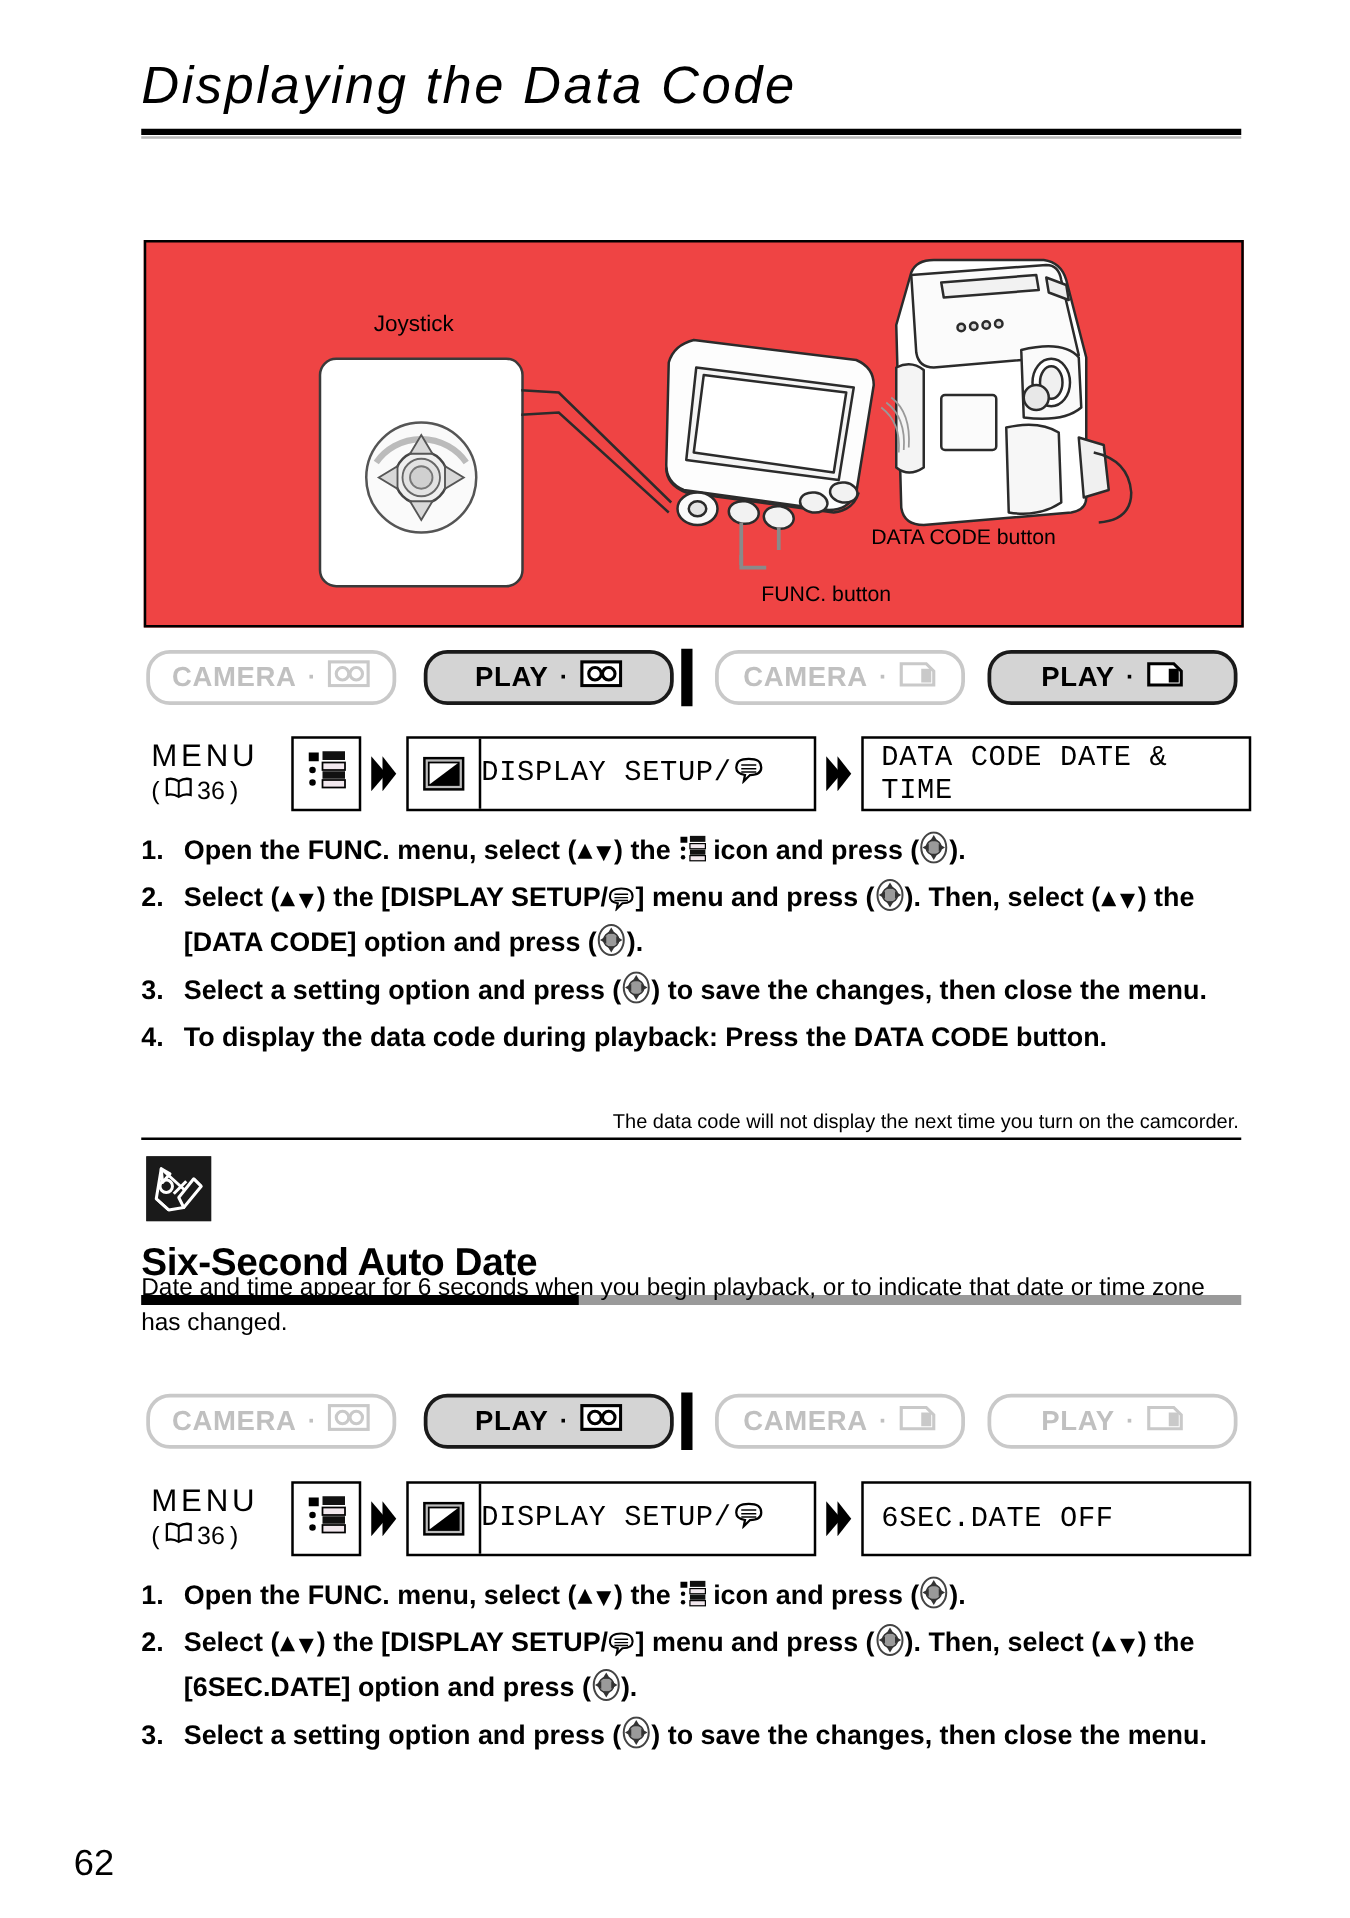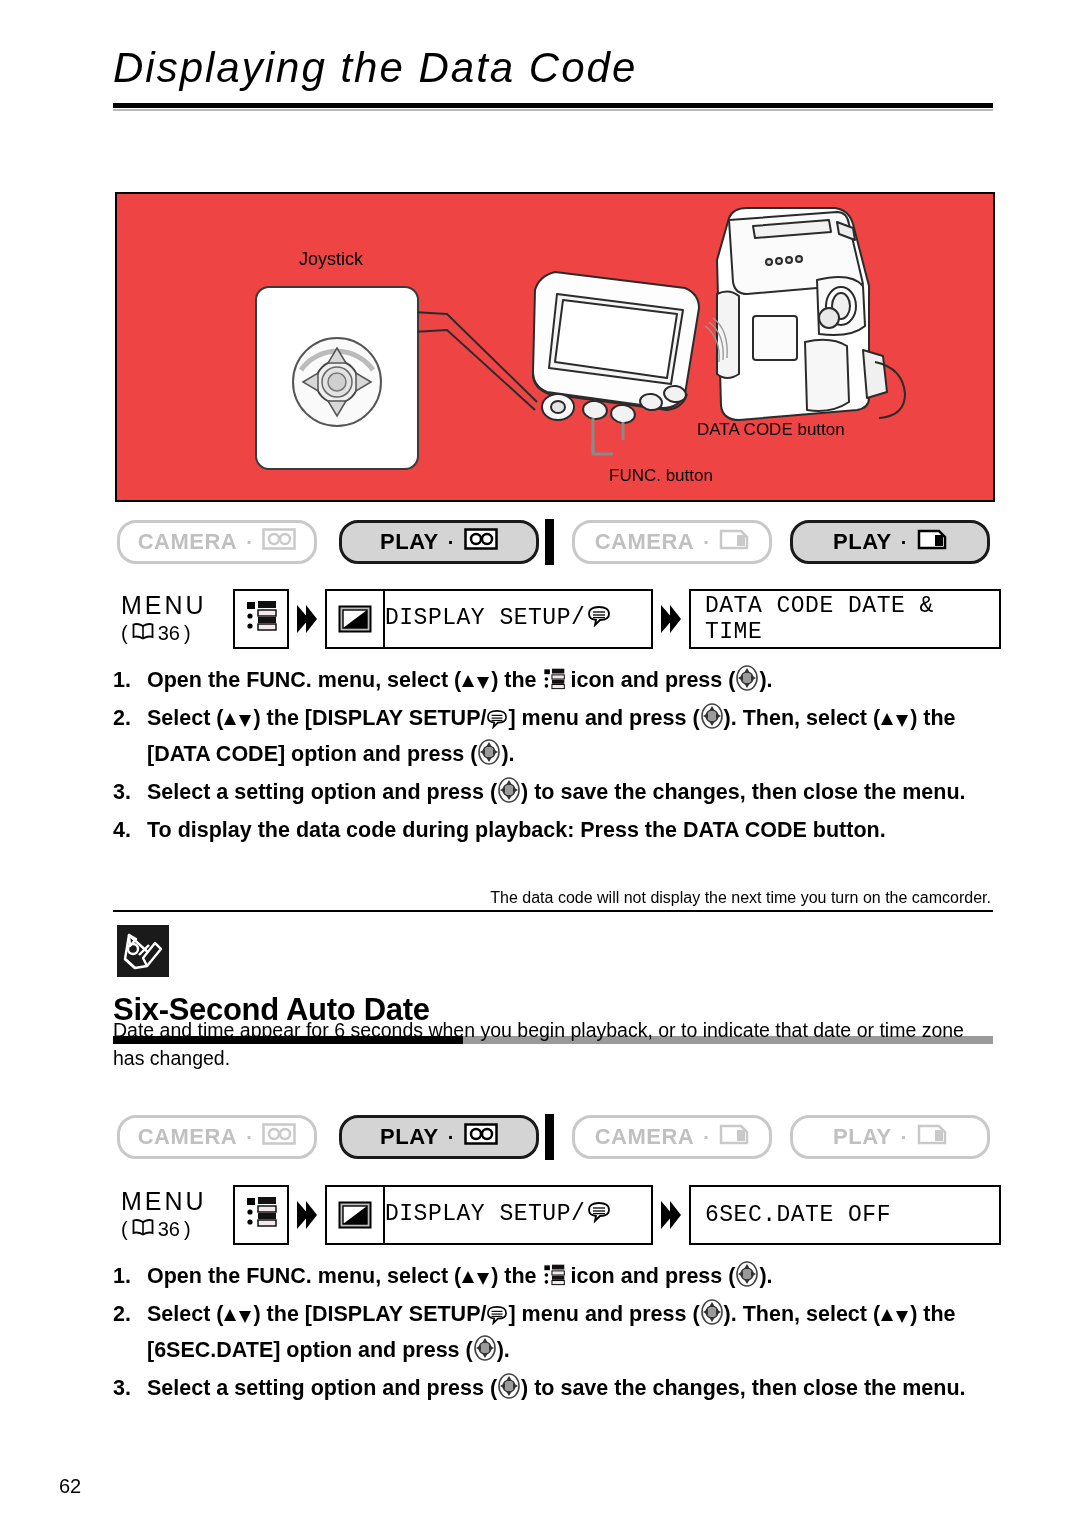--- a/index.html
+++ b/index.html
@@ -286,21 +286,21 @@
     width: 885px;
     font-size: 19.5px;
     line-height: 28px;
   }
 
   
   .page-num {
     position: absolute;
     left: 46px;
     top: 1475px;
-    font-size: 20px;
+    font-size: 29px;
   }
 </style>
 </head>
 <body>
 
 <div class="page">
 
   <div class="page-title">Displaying the Data Code</div>
   <div class="title-rule">
     <div class="thick"></div>

